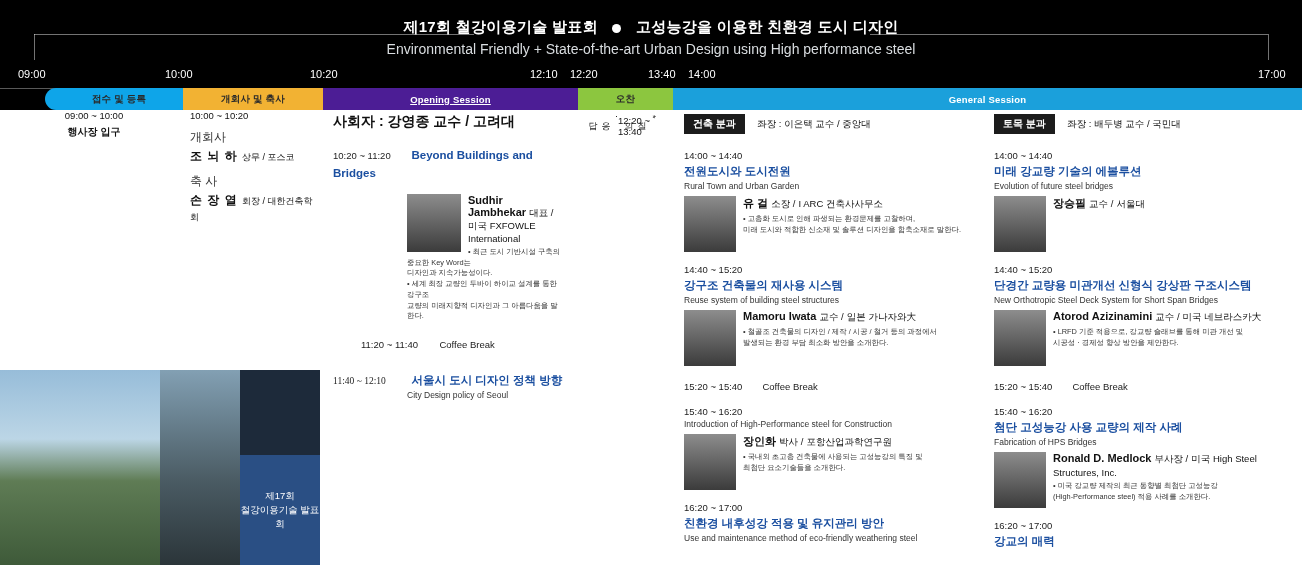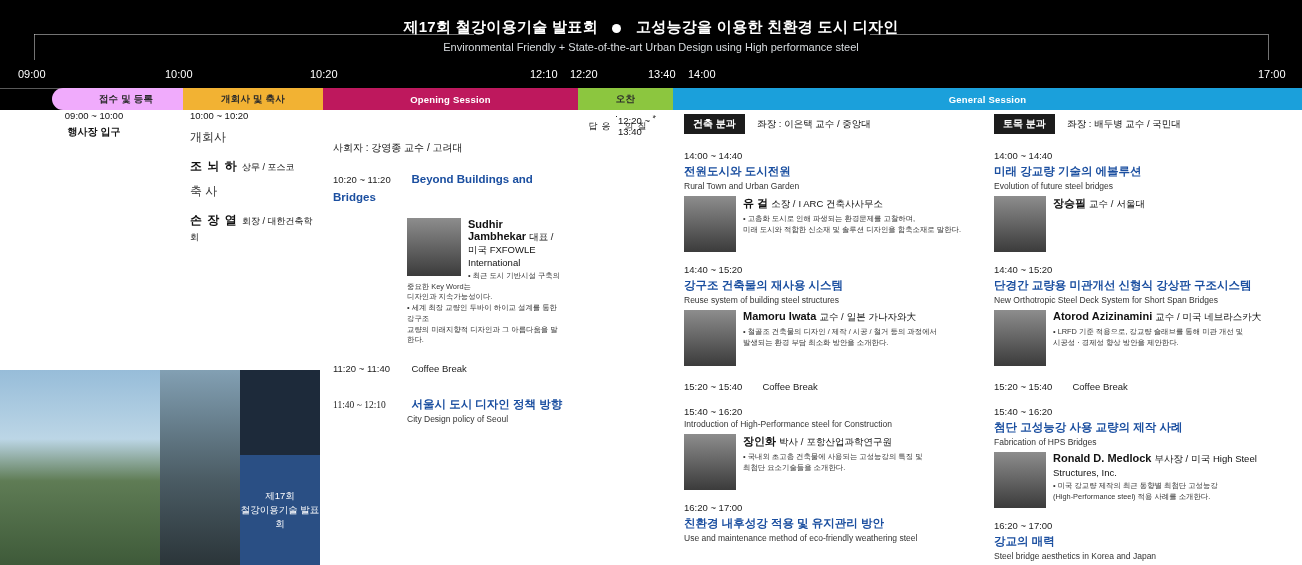--- a/index.html
+++ b/index.html
@@ -37,21 +37,21 @@
   .white-panel-left { position:absolute; left:0px; top:110px; width:320px; height:260px; background:#fff; }
 
   
   #header { position:absolute; left:0; top:0; width:1302px; height:70px; color:#fff; }
   .hdr-line { position:absolute; top:34px; height:1px; background:rgba(255,255,255,0.45); }
   .hdr-line.l { left:34px; width:440px; }
   .hdr-line.r { left:870px; width:398px; }
   .hdr-tick { position:absolute; width:1px; height:26px; background:rgba(255,255,255,0.45); top:34px; }
   .hdr-title { position:absolute; top:18px; left:0; width:1302px; text-align:center; font-size:15px; font-weight:bold; letter-spacing:0.3px; }
   .hdr-dot { display:inline-block; width:9px; height:9px; border-radius:50%; background:#fff; margin:0 10px; vertical-align:middle; }
-  .hdr-sub { position:absolute; top:41px; left:0; width:1302px; text-align:center; font-size:11px; color:#d9dde0; }
+  .hdr-sub { position:absolute; top:41px; left:0; width:1302px; text-align:center; font-size:14px; color:#d9dde0; }
 
   
   #ruler { position:absolute; left:0; top:68px; width:1226px; height:20px; color:#fff; font-size:11px; }
   .tick-label { position:absolute; top:0; }
   #rule-line { position:absolute; left:0; top:88px; width:1302px; height:1px; background:rgba(255,255,255,0.35); }
 
   
   #bar { position:absolute; left:0; top:88px; width:1302px; height:22px; }
   .seg { position:absolute; top:0; height:22px; font-size:9.5px; font-weight:bold; color:#2a2a2a;
          display:flex; align-items:center; justify-content:center; letter-spacing:0.2px; }
@@ -75,21 +75,21 @@
   .sec-chair { font-size:9.5px; color:#111; margin-left:8px; }
   .clearfix::after { content:""; display:block; clear:both; }
 
   
   #leftcol { position:absolute; left:14px; top:110px; width:160px; }
   #leftcol .l1 { font-size:9.5px; text-align:center; }
   #leftcol .l2 { font-size:10px; font-weight:bold; text-align:center; margin-top:4px; }
 
   #openccol { position:absolute; left:190px; top:110px; width:130px; font-size:9.5px; }
   #openccol .sm { font-size:12px; color:#333; margin-top:8px; }
-  #openccol .nm { font-size:12px; font-weight:bold; letter-spacing:1px; margin-top:12px; }
+  #openccol .nm { font-size:12px; font-weight:bold; letter-spacing:1px; margin-top:2px; }
   #openccol .nm .aff { font-size:9px; font-weight:normal; letter-spacing:0; }
 
   
   .vert { position:absolute; writing-mode:vertical-rl; font-size:9px; color:#222; letter-spacing:2px; }
 
   
   #badge { position:absolute; left:240px; top:455px; width:80px; height:110px;
            background:#2a4f84; color:#fff; display:flex; flex-direction:column;
            align-items:center; justify-content:center; font-size:9.5px; line-height:1.5; text-align:center; }
 </style>
@@ -137,23 +137,23 @@
   <div class="tick-label" style="left:310px;">10:20</div>
   <div class="tick-label" style="left:530px;">12:10</div>
   <div class="tick-label" style="left:570px;">12:20</div>
   <div class="tick-label" style="left:648px;">13:40</div>
   <div class="tick-label" style="left:688px;">14:00</div>
   <div class="tick-label" style="left:1258px;">17:00</div>
 </div>
 <div id="rule-line"></div>
 
 <div id="bar">
-  <div class="seg" style="left:52px;width:148px;background:#f0abfc;border-radius:11px;">접수 및 등록</div>
+  <div class="seg" style="left:45px;width:148px;background:#0ea5e9;border-radius:11px;">접수 및 등록</div>
   <div class="seg" style="left:183px;width:140px;background:#f2b233;">개회사 및 축사</div>
-  <div class="seg op" style="left:323px;width:255px;background:#be185d;">Opening Session</div>
+  <div class="seg op" style="left:323px;width:255px;background:#4c1d95;text-decoration:underline;">Opening Session</div>
   <div class="seg" style="left:578px;width:95px;background:#8cc63f;">오찬</div>
   <div class="seg gen" style="left:673px;width:629px;background:#1ba0db;">General  Session</div>
 </div>
 
 <div id="leftcol">
   <div class="l1">09:00 ~ 10:00</div>
   <div class="l2">행사장 입구</div>
 </div>
 
 <div id="openccol">
@@ -164,41 +164,41 @@
     <span class="aff">상무 / 포스코</span>
   </div>
   <div class="sm">축 사</div>
   <div class="nm">
     <span>손 장 열</span>
     <span class="aff">회장 / 대한건축학회</span>
   </div>
 </div>
 
 <div class="col" style="left:333px; top:113px; width:230px;">
-  <div style="font-size:10px;font-weight:normal;margin-top:28px;">사회자 : 강영종 교수 / 고려대</div>
+  <div style="font-size:14px;font-weight:bold;">사회자 : 강영종 교수 / 고려대</div>
 
   <div style="margin-top:14px;">
     <div class="time-lbl" style="display:inline-block;width:74px;">10:20 ~ 11:20</div>
     <span class="ttl-ko">Beyond Buildings and Bridges</span>
     <div class="row clearfix" style="margin-top:13px;margin-left:74px;">
       <div class="portrait"></div>
       <div class="spk" style="margin-top:0;">
         <span>Sudhir Jambhekar</span>
         <span class="aff">대표 /</span>
       </div>
       <div style="font-size:9.5px;">미국 FXFOWLE International</div>
       <div class="desc" style="white-space:pre-line;">• 최근 도시 기반시설 구축의 중요한 Key Word는
   디자인과 지속가능성이다.
 • 세계 최장 교량인 두바이 하이교 설계를 통한 강구조
   교량의 미래지향적 디자인과 그 아름다움을 말한다.</div>
     </div>
   </div>
 
   <div style="margin-top:12px;">
-    <span class="time-lbl" style="display:inline-block;width:74px;">11:20 ~ 11:40</span>
+    <span class="time-lbl" style="display:inline-block;width:74px;margin-left:28px;">11:20 ~ 11:40</span>
     <span class="break">Coffee Break</span>
   </div>
 
   <div style="margin-top:18px;">
     <div class="time-lbl" style="display:inline-block;width:74px;font-family:Liberation Serif, serif;">11:40 ~ 12:10</div>
     <span class="ttl-ko">서울시 도시 디자인 정책 방향</span>
     <div style="margin-left:74px;" class="ttl-en">City Design policy of Seoul</div>
   </div>
 </div>
 
@@ -326,21 +326,20 @@
         <span class="aff">미국 High Steel Structures, Inc.</span>
       </div>
       <div class="desc" style="white-space:pre-line;">• 미국 강교량 제작의 최근 동향별 최첨단 고성능강
   (High-Performance steel) 적용 사례를 소개한다.</div>
     </div>
   </div>
 
   <div style="margin-top:12px;">
     <div class="time-lbl">16:20 ~ 17:00</div>
     <div class="ttl-ko" style="margin-top:3px;">강교의 매력</div>
-    <div class="ttl-en">Steel bridge aesthetics in Korea and Japan</div>
 
   </div>
 </div>
 
 <div id="badge">
   <div>제17회</div>
   <div>철강이용기술 발표회</div>
 </div>
 
 </body></html>

